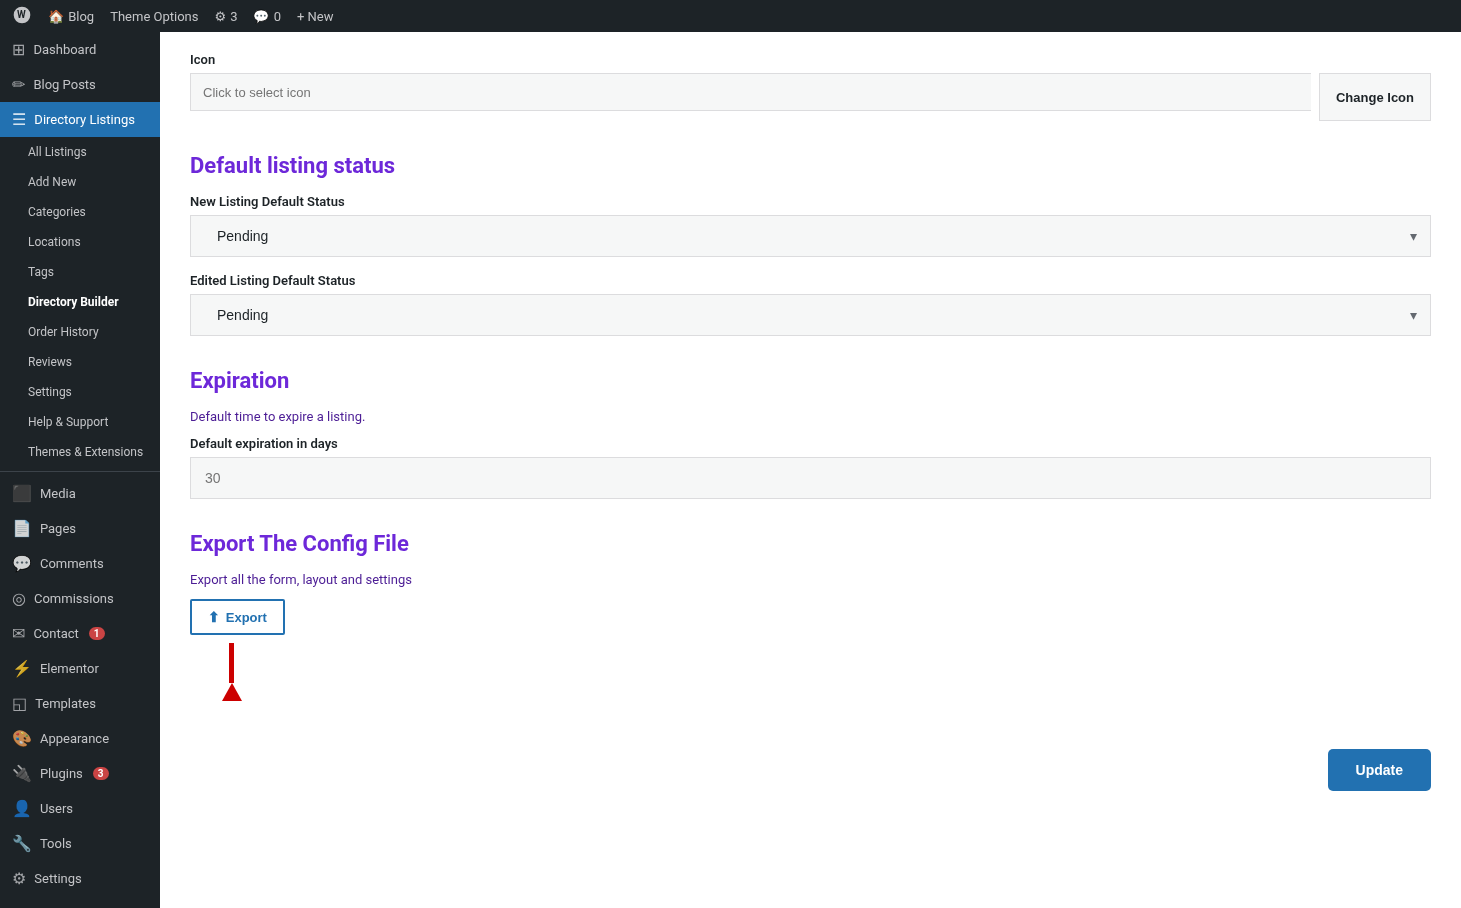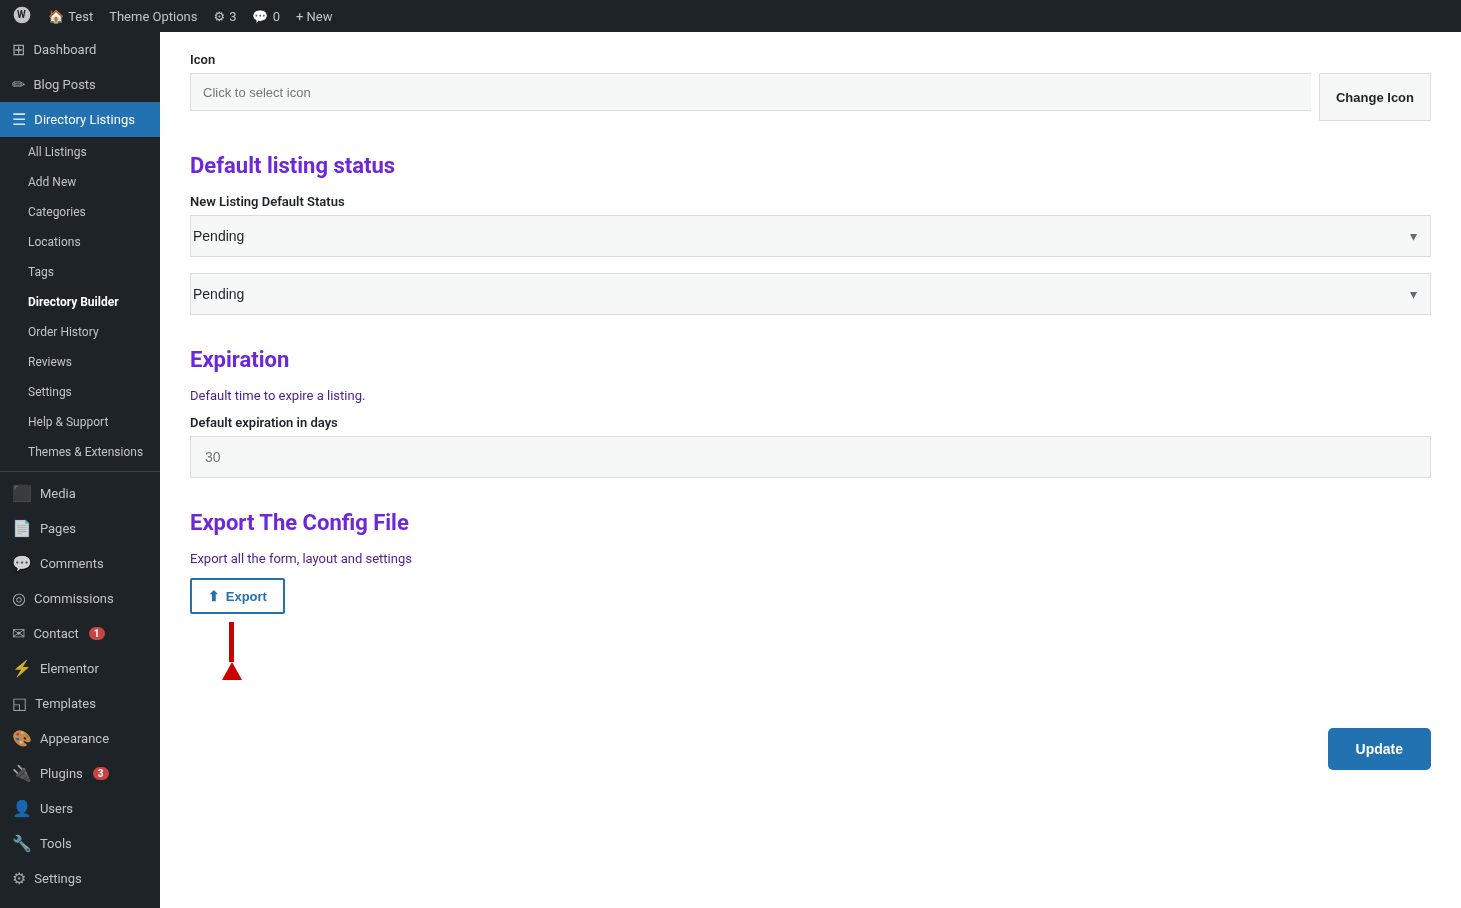--- a/index.html
+++ b/index.html
@@ -131,21 +131,21 @@
     
     .select-wrap {
       position: relative;
       margin-bottom: 16px;
     }
     .select-field {
       width: 100%;
       height: 42px;
       background: #f6f7f7;
       border: 1px solid #dcdcde;
-      padding: 0 40px 0 2px;
+      padding: 0 40px 0 26px;
       font-size: 14px;
       color: #1d2327;
       appearance: none;
       cursor: pointer;
       outline: none;
     }
     .select-arrow {
       position: absolute;
       right: 14px;
       top: 50%;
@@ -235,21 +235,21 @@
 
 <div class="admin-bar">
   <span>
     <svg class="wp-logo" viewBox="0 0 24 24">
         <circle cx="12" cy="12" r="10" fill="#c3c4c7"></circle>
         <text x="6" y="16" font-size="12" fill="#1d2327" font-weight="bold">W</text>
       </svg>
   </span>
   <span class="admin-bar-item">
     <span>🏠</span>
-    <span>Test</span>
+    <span>Blog</span>
   </span>
   <span class="admin-bar-item">
     <span>Theme Options</span>
   </span>
   <span class="admin-bar-item">
     <span>⚙</span>
     <span>3</span>
   </span>
   <span class="admin-bar-item">
     <span>💬</span>
@@ -383,20 +383,21 @@
       <div class="field-label">New Listing Default Status</div>
       <div class="select-wrap">
         <select class="select-field">
           <option value="Pending">Pending</option>
           <option value="Published">Published</option>
           <option value="Draft">Draft</option>
         </select>
         <span class="select-arrow">▾</span>
       </div>
 
+      <div class="field-label">Edited Listing Default Status</div>
       <div class="select-wrap">
         <select class="select-field">
           <option value="Pending">Pending</option>
           <option value="Published">Published</option>
           <option value="Draft">Draft</option>
         </select>
         <span class="select-arrow">▾</span>
       </div>
     </div>
 

